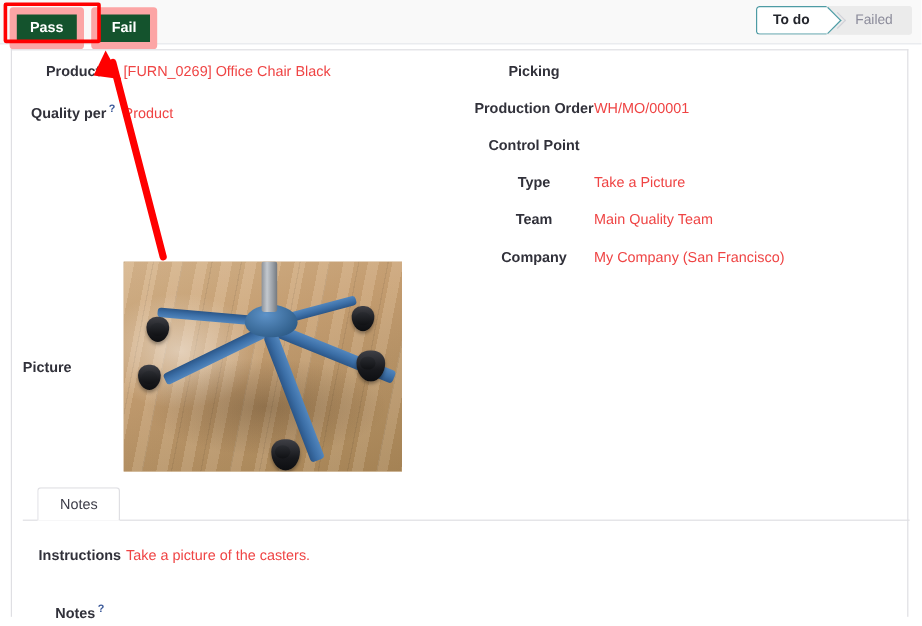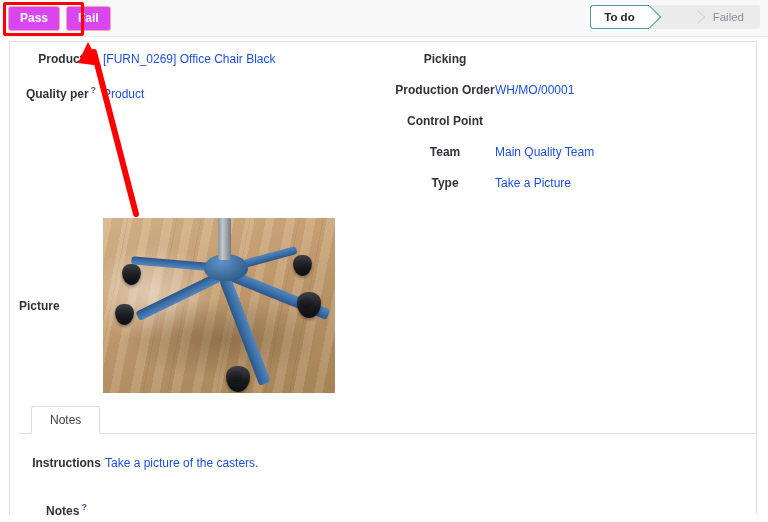--- a/index.html
+++ b/index.html
@@ -32,44 +32,43 @@
 
   .cp-buttons {
     position: absolute;
     left: 8px;
     top: 6px;
     display: flex;
     gap: 6px;
   }
 
   .btn-primary {
-    background: #d946ef;
+    background: #14532d;
     color: #ffffff;
-    border: 1px solid #fca5a5;
+    border: 6px solid #fca5a5;
     border-radius: 3px;
     font-size: 12px;
     font-weight: bold;
     padding: 4px 11px 5px 11px;
     line-height: 14px;
     cursor: pointer;
     font-family: "Liberation Sans", sans-serif;
   }
 
   
   .statusbar {
     position: absolute;
     right: 8px;
     top: 5px;
     display: flex;
     align-items: stretch;
     height: 24px;
     background: #ebebeb;
     border-radius: 3px;
     overflow: hidden;
-    gap: 40px;
   }
   .status-item {
     position: relative;
     display: flex;
     align-items: center;
     padding: 0 16px 0 15px;
     font-size: 11.5px;
     color: #8c8c9b;
     background: #ebebeb;
     cursor: pointer;
@@ -147,21 +146,21 @@
     font-weight: bold;
     color: #31313a;
     flex: 0 0 auto;
     line-height: 16px;
   }
   .group-left .field-label { width: 84px; }
   .group-right .field-label { width: 100px; }
 
   .field-value {
     font-size: 12px;
-    color: #1d4ed8;
+    color: #ef4444;
     line-height: 16px;
   }
   .help-mark {
     font-size: 9px;
     color: #3c5a9a;
     vertical-align: super;
     margin-left: 2px;
     cursor: help;
   }
 
@@ -337,26 +336,30 @@
       </div>
       <div class="field-row">
         <span class="field-label">Production Order</span>
         <span class="field-value">WH/MO/00001</span>
       </div>
       <div class="field-row">
         <span class="field-label">Control Point</span>
         <span class="field-value"></span>
       </div>
       <div class="field-row">
+        <span class="field-label">Type</span>
+        <span class="field-value">Take a Picture</span>
+      </div>
+      <div class="field-row">
         <span class="field-label">Team</span>
         <span class="field-value">Main Quality Team</span>
       </div>
       <div class="field-row">
-        <span class="field-label">Type</span>
-        <span class="field-value">Take a Picture</span>
+        <span class="field-label">Company</span>
+        <span class="field-value">My Company (San Francisco)</span>
       </div>
     </div>
 
     <div class="picture-block">
       <span class="field-label">Picture</span>
       <div class="photo">
         <div class="floor"></div>
         <div class="floor-sheen"></div>
         <div class="floor-shadow"></div>
 

